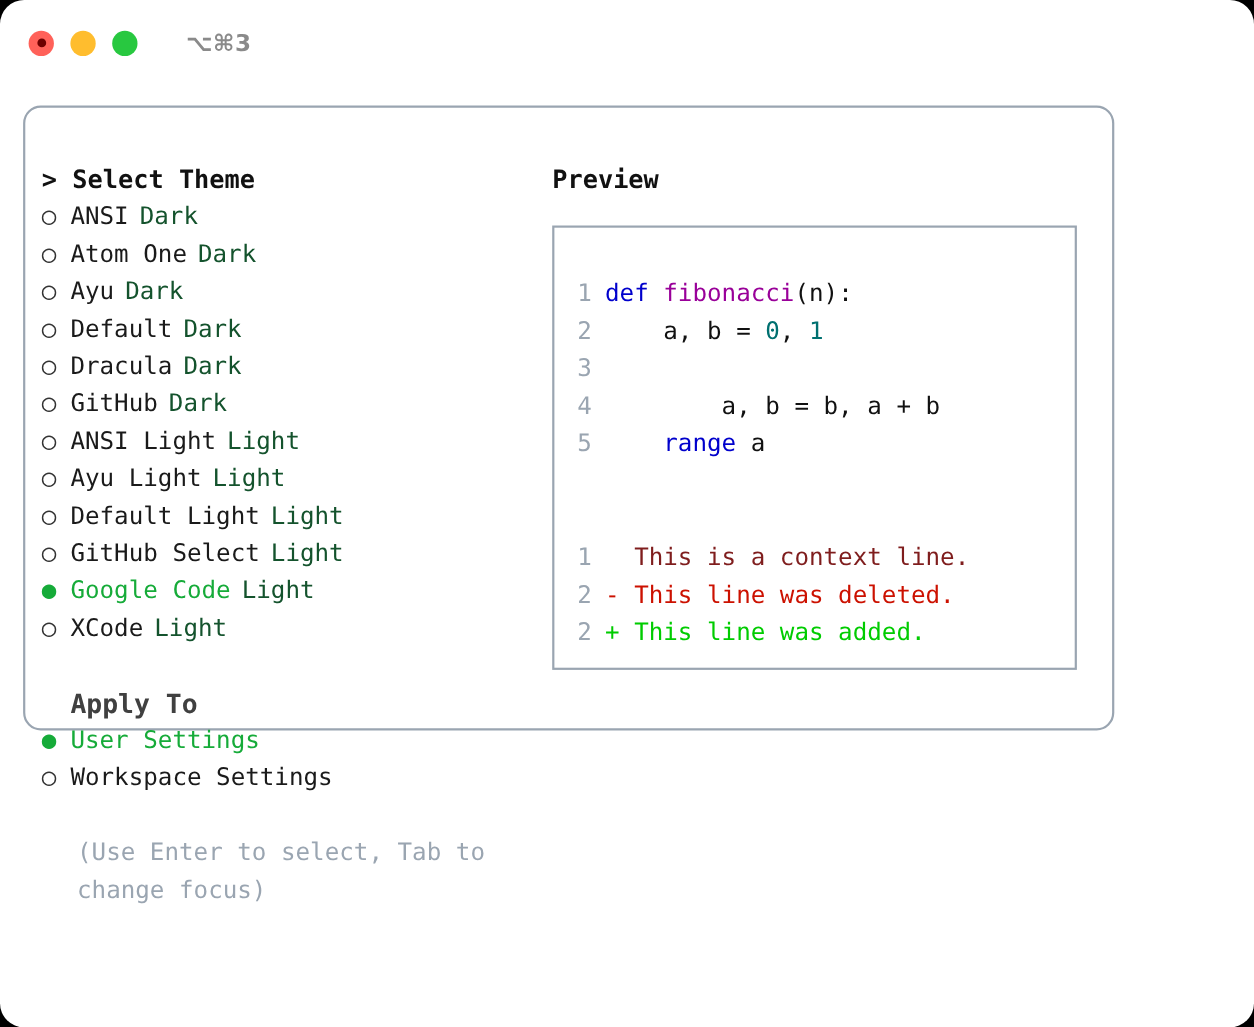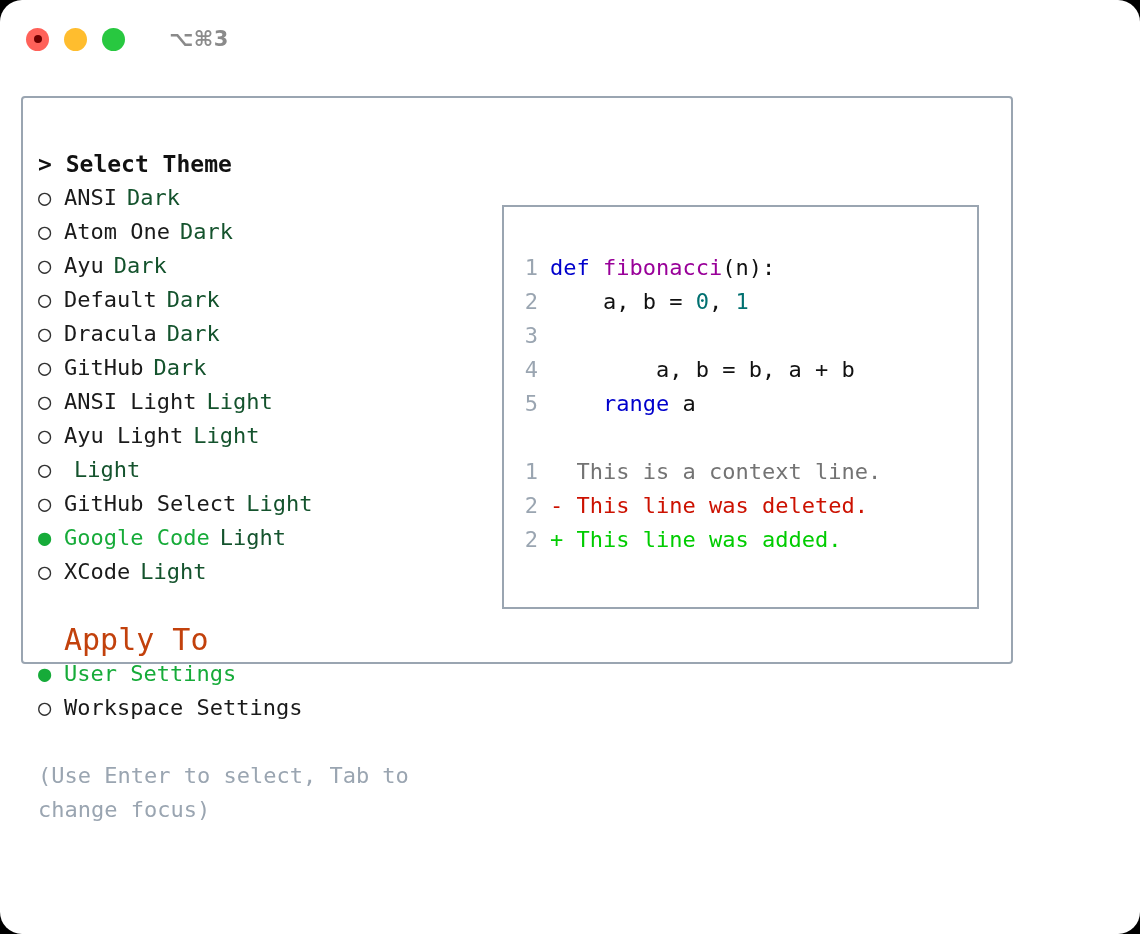--- a/index.html
+++ b/index.html
@@ -72,21 +72,21 @@
   }
 
   
   .panel {
     position: absolute;
     left: 21px;
     top: 96px;
     width: 992px;
     height: 568px;
     border: 2px solid #9aa5b1;
-    border-radius: 4px;
+    border-radius: 16px;
     box-sizing: border-box;
     background: #ffffff;
   }
 
   .columns {
     position: absolute;
     left: 0; top: 0;
     width: 100%;
     height: 100%;
   }
@@ -132,35 +132,36 @@
   .row-label { color: #1a1a1a; }
   .row-label.sel { color: #16ab39; }
   .row-variant {
     color: #14532d;
     margin-left: 10px;
   }
 
   .spacer-sm { height: 34px; }
 
   .apply-head {
-    font-size: 30px;
-    font-weight: normal;
-    color: #c2410c;
+    font-size: 24px;
+    font-weight: bold;
+    color: #404040;
     line-height: 34px;
     padding-left: 26px;
     white-space: pre;
   }
 
   .hint {
     margin-top: 34px;
     color: #9aa5b1;
     font-size: 22px;
     line-height: 34px;
     width: 400px;
     white-space: pre-wrap;
+    margin-left: 32px;
   }
 
   
   .preview-box {
     position: absolute;
     left: 479px;
     top: 107px;
     width: 477px;
     height: 404px;
     border: 2px solid #9aa5b1;
@@ -189,21 +190,21 @@
     margin-right: 12px;
   }
   .code-text { white-space: pre; }
 
   .tok-kw   { color: #0000cc; text-align: right; }
   .tok-fn   { color: #990099; }
   .tok-num  { color: #007070; }
   .tok-pl   { color: #111111; }
 
   .diff-gap { height: 34px; }
-  .diff-ctx { color: #737373; }
+  .diff-ctx { color: #7f1d1d; margin-top: 36px; }
   .diff-del { color: #cc1100; }
   .diff-add { color: #00cc00; }
 </style>
 </head>
 <body>
 
 <div class="window">
 
   <div class="titlebar">
     <div class="traffic-lights">
@@ -223,37 +224,40 @@
         <div class="section-title">&gt; Select Theme</div>
         <div class="list" id="theme-list">
             <div class="list-row"><span class="marker">○</span><span class="row-label">ANSI</span><span class="row-variant">Dark</span></div>
             <div class="list-row"><span class="marker">○</span><span class="row-label">Atom One</span><span class="row-variant">Dark</span></div>
             <div class="list-row"><span class="marker">○</span><span class="row-label">Ayu</span><span class="row-variant">Dark</span></div>
             <div class="list-row"><span class="marker">○</span><span class="row-label">Default</span><span class="row-variant">Dark</span></div>
             <div class="list-row"><span class="marker">○</span><span class="row-label">Dracula</span><span class="row-variant">Dark</span></div>
             <div class="list-row"><span class="marker">○</span><span class="row-label">GitHub</span><span class="row-variant">Dark</span></div>
             <div class="list-row"><span class="marker">○</span><span class="row-label">ANSI Light</span><span class="row-variant">Light</span></div>
             <div class="list-row"><span class="marker">○</span><span class="row-label">Ayu Light</span><span class="row-variant">Light</span></div>
-            <div class="list-row"><span class="marker">○</span><span class="row-variant">Light</span></div>
+            <div class="list-row"><span class="marker">○</span><span class="row-label">Default Light</span><span class="row-variant">Light</span></div>
             <div class="list-row"><span class="marker">○</span><span class="row-label">GitHub Select</span><span class="row-variant">Light</span></div>
             <div class="list-row"><span class="marker sel">●</span><span class="row-label sel">Google Code</span><span class="row-variant">Light</span></div>
             <div class="list-row"><span class="marker">○</span><span class="row-label">XCode</span><span class="row-variant">Light</span></div>
           </div>
 
         <div class="spacer-sm"></div>
 
         <div class="apply-head">Apply To</div>
         <div class="list" id="apply-list">
             <div class="list-row"><span class="marker sel">●</span><span class="row-label sel">User Settings</span></div>
             <div class="list-row"><span class="marker">○</span><span class="row-label">Workspace Settings</span></div>
           </div>
 
         <div class="hint">(Use Enter to select, Tab to change focus)</div>
       </div>
 
+      <div class="col-right">
+        <div class="section-title">Preview</div>
+      </div>
 
       <div class="preview-box">
         <div class="code-area">
           <div id="code-lines">
               <div class="code-line"><span class="lineno">1</span><span class="code-text"><span class="tok-kw">def </span><span class="tok-fn">fibonacci</span><span class="tok-pl">(n):</span></span></div>
               <div class="code-line"><span class="lineno">2</span><span class="code-text"><span class="tok-pl">    a, b = </span><span class="tok-num">0</span><span class="tok-pl">, </span><span class="tok-num">1</span></span></div>
               <div class="code-line"><span class="lineno">3</span></div>
               <div class="code-line"><span class="lineno">4</span><span class="code-text"><span class="tok-pl">        a, b = b, a + b</span></span></div>
               <div class="code-line"><span class="lineno">5</span><span class="code-text"><span class="tok-pl">    </span><span class="tok-kw">range</span><span class="tok-pl"> a</span></span></div>
             </div>

